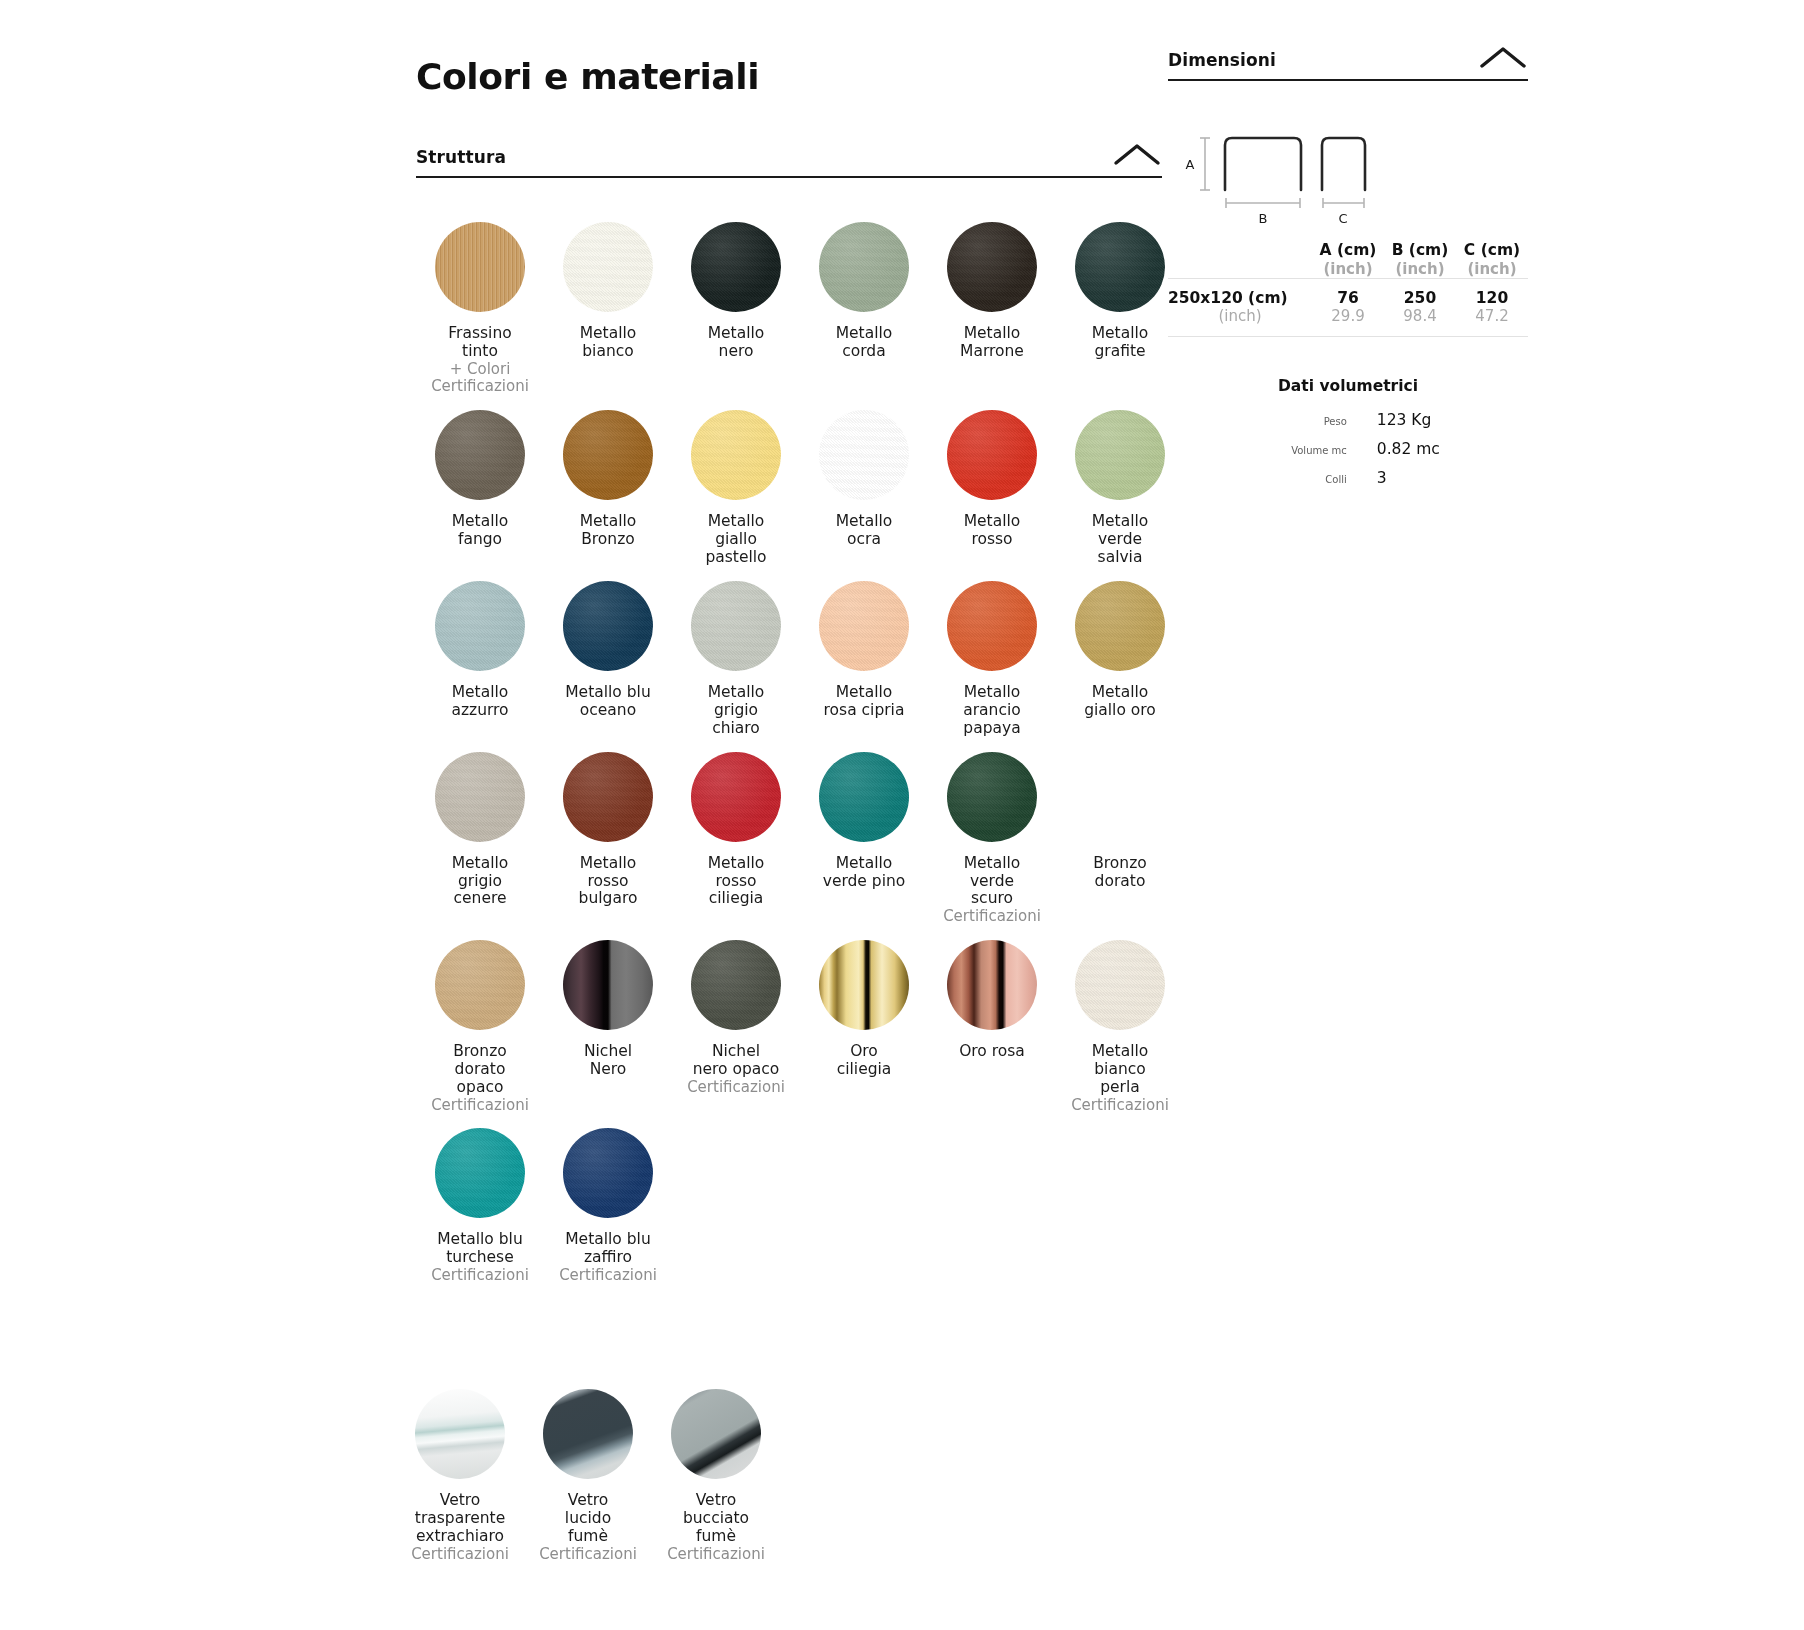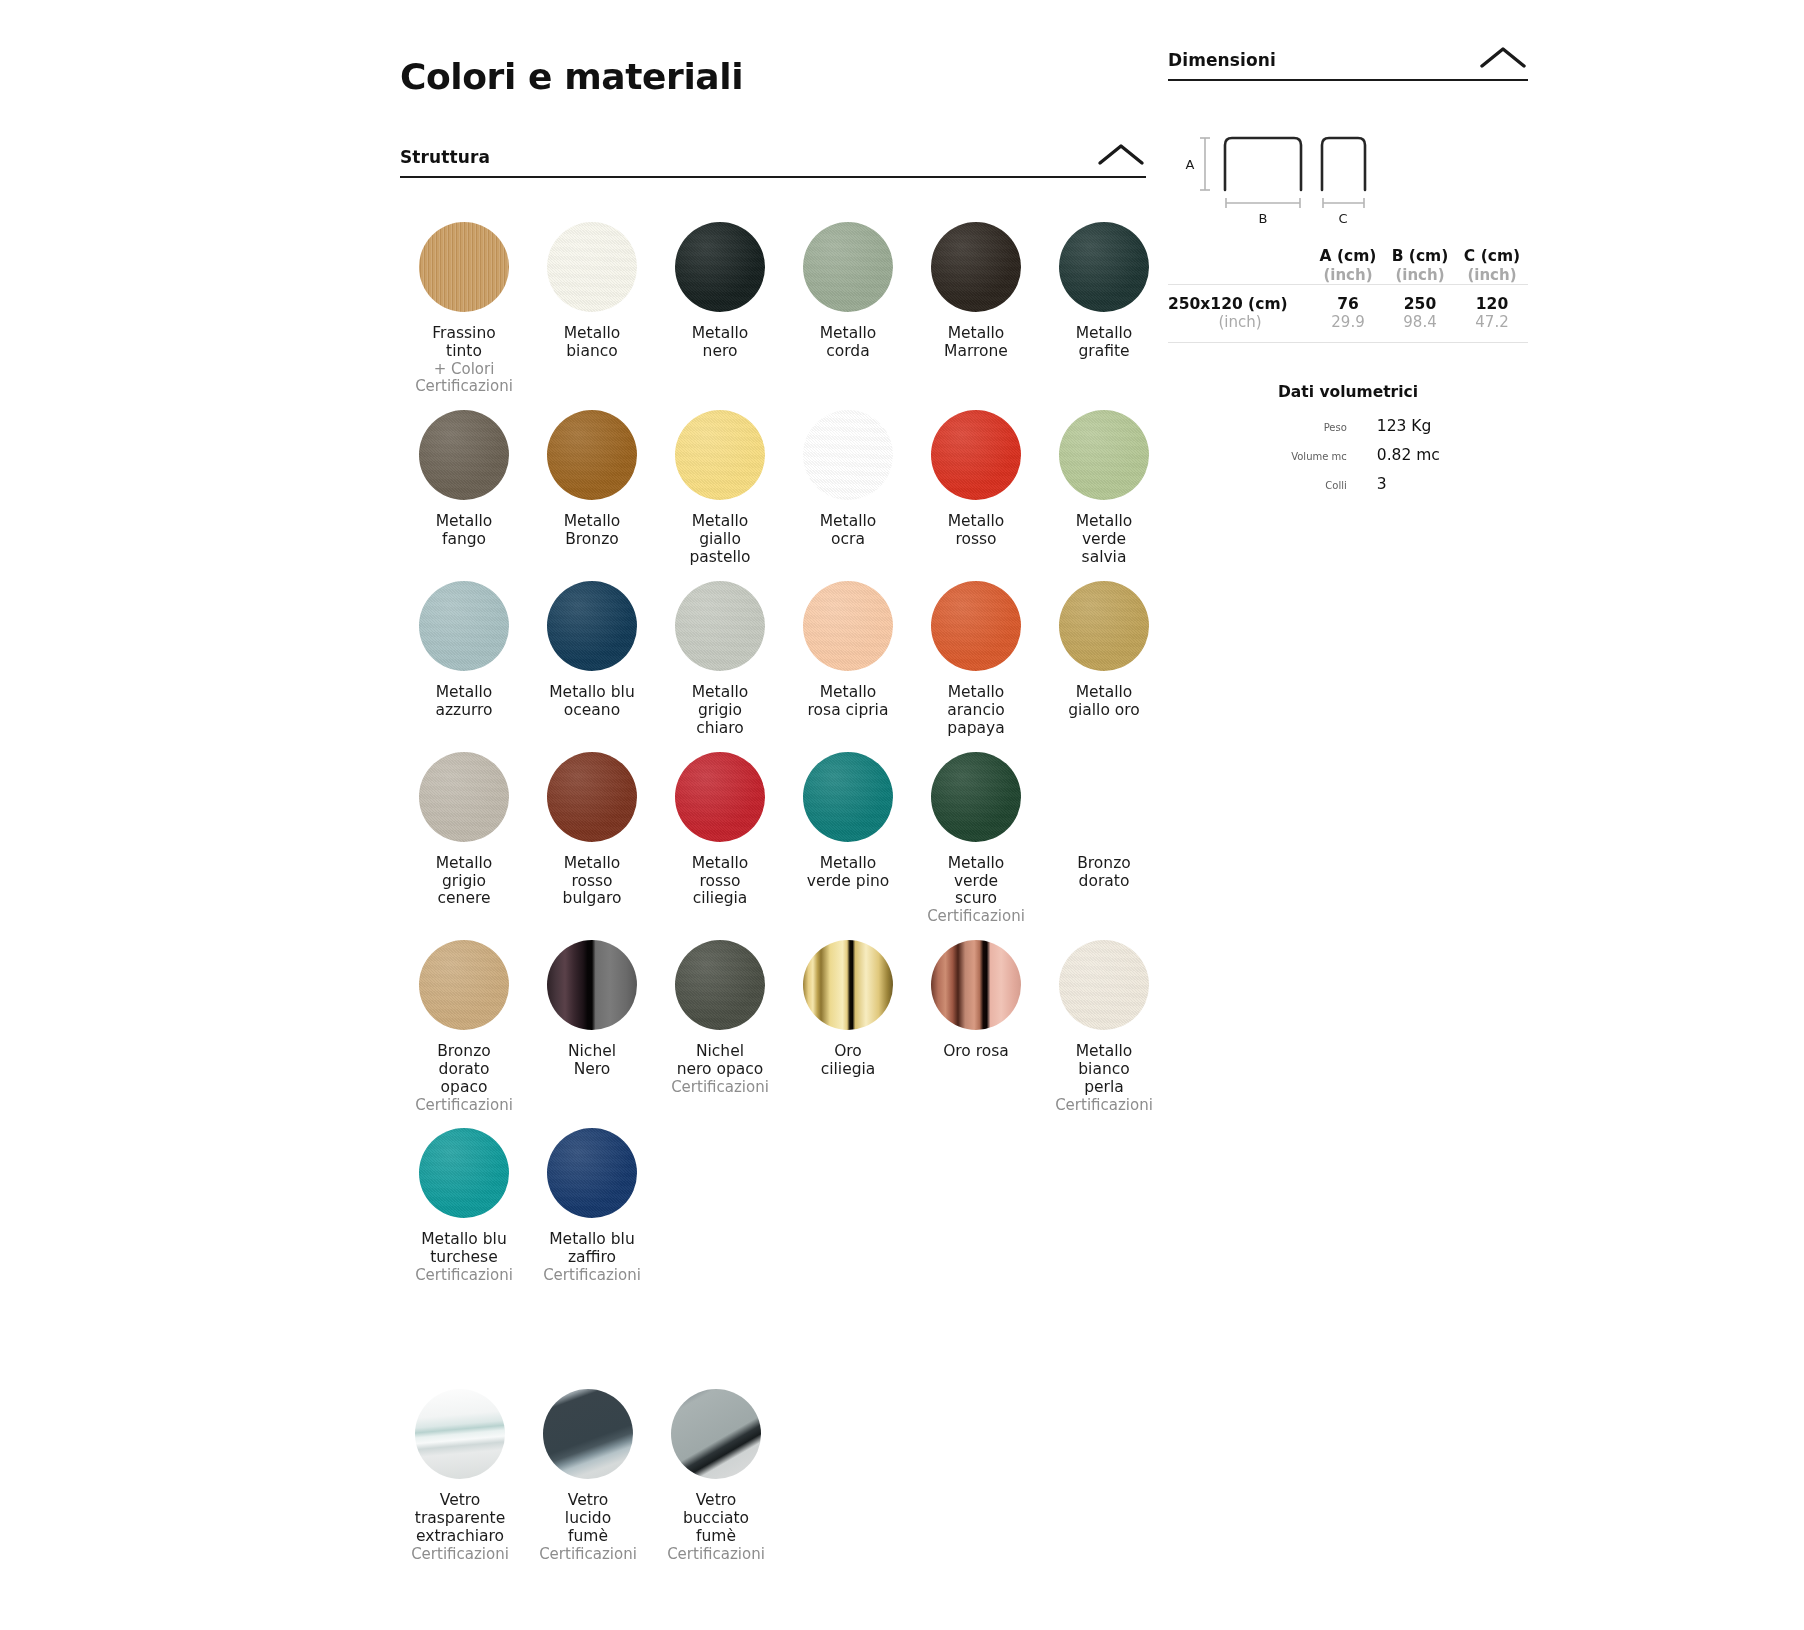--- a/index.html
+++ b/index.html
@@ -11,21 +11,21 @@
   }
   .page {
     position: relative;
     width: 1804px;
     height: 1630px;
     background: #fff;
     overflow: hidden;
   }
 
   
-  .col-left  { position: absolute; left: 400px; top: 0; width: 746px; }
+  .col-left  { position: absolute; left: 416px; top: 0; width: 746px; }
   .col-right { position: absolute; left: 1168px; top: 0; width: 360px; }
 
   .col-title {
     font-size: 36px;
     font-weight: 700;
     letter-spacing: -0.4px;
     color: #111;
     margin: 0;
     padding-top: 56px;
     font-family: "DejaVu Sans", sans-serif;
@@ -116,21 +116,21 @@
   }
 
   
   .diagram {
     margin-top: 44px;
     height: 106px;
     position: relative;
   }
   .dim-table {
     width: 100%;
-    margin-top: 16px;
+    margin-top: 10px;
     border-collapse: collapse;
   }
   .dim-table th, .dim-table td {
     padding: 0;
     vertical-align: top;
   }
   .dim-head-cell {
     text-align: center;
     padding-bottom: 10px;
   }

